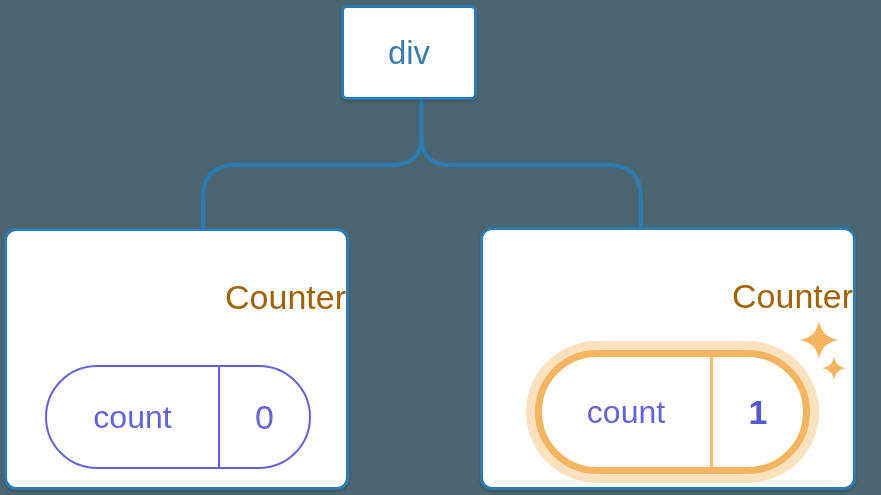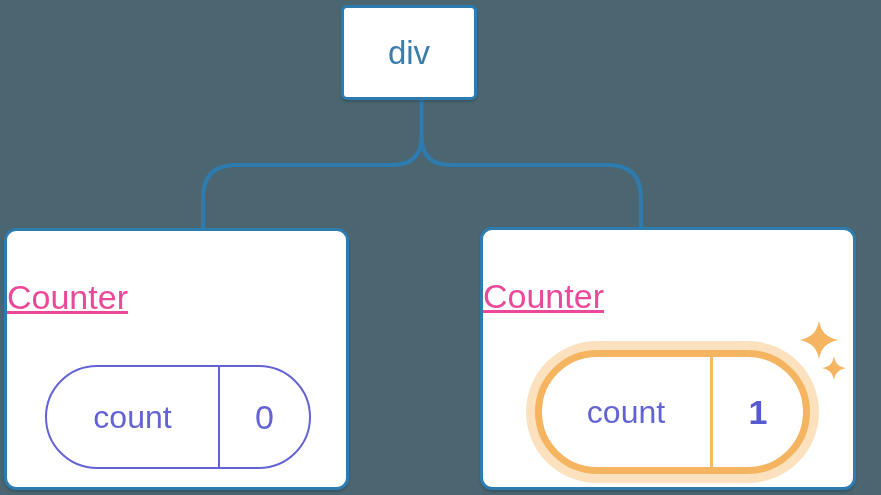--- a/index.html
+++ b/index.html
@@ -51,26 +51,25 @@
   }
   .counter-node.right {
     left: 480px; top: 227px;
     width: 376px; height: 263px;
   }
 
   .counter-title {
     position: absolute;
     left: 0; right: 0;
     top: 48px;
-    text-align: left;
-    color: #ec4899;
+    text-align: right;
+    color: #a16207;
     font-size: 34px;
     line-height: 36px;
     font-weight: 500;
-    text-decoration: underline;
   }
 
   .state-pill {
     position: absolute;
     display: flex;
     align-items: stretch;
     background: #ffffff;
     margin-top: 14px;
   }
   .state-pill.normal {

